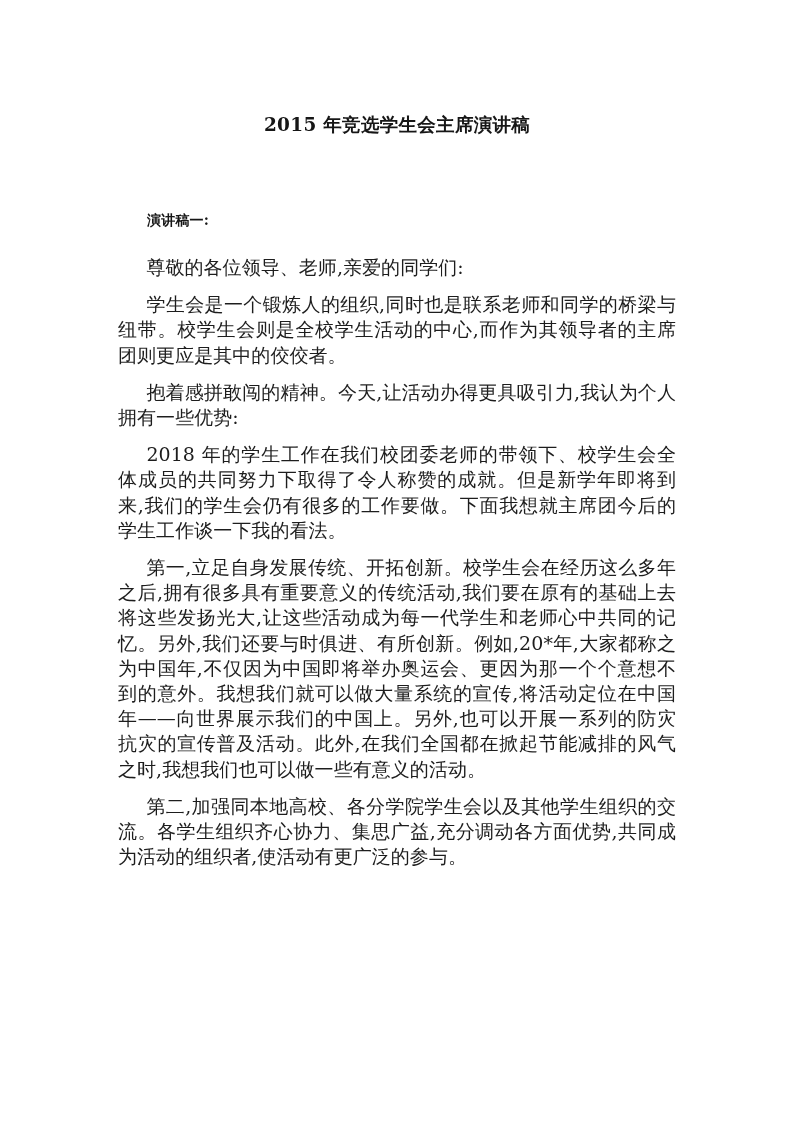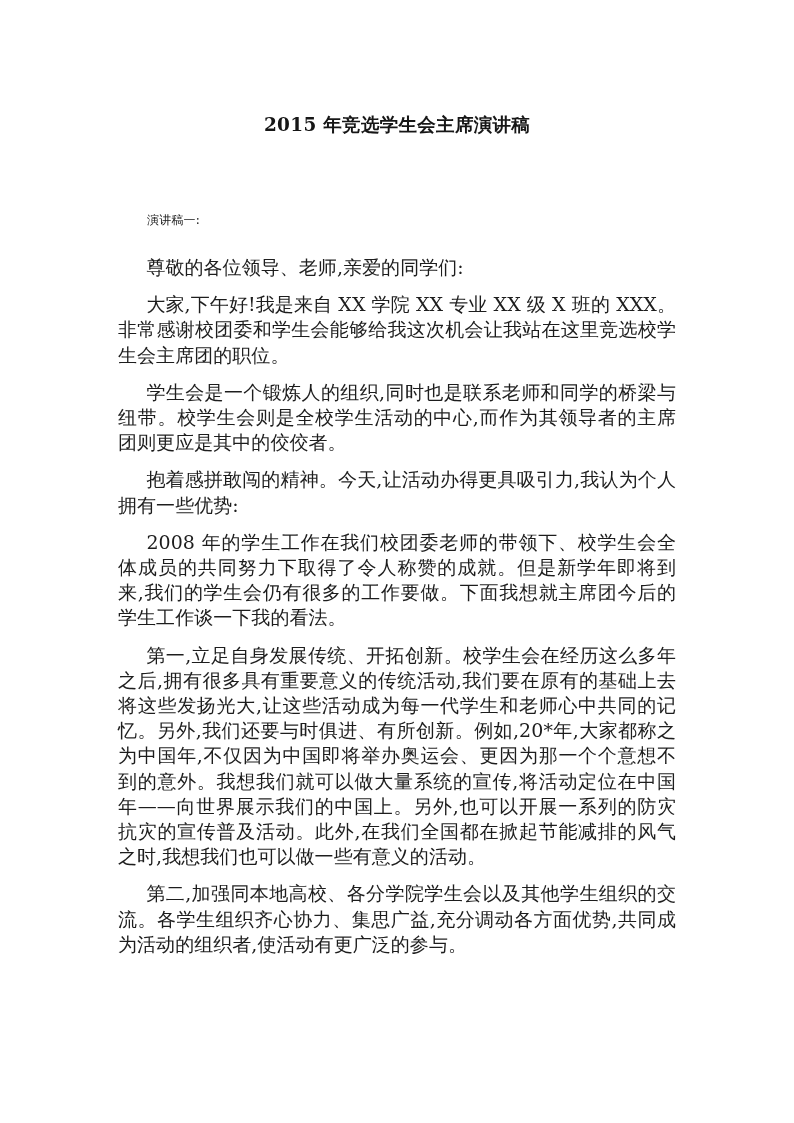--- a/index.html
+++ b/index.html
@@ -35,22 +35,22 @@
     color: #161616;
     font-family: "DejaVu Serif", "Liberation Serif", serif;
   }
   .body-block {
     position: absolute;
     top: 196px;
     left: 118px;
     width: 558px;
   }
   .section-heading {
-    font-size: 12px;
-    font-weight: normal;
+    font-size: 14px;
+    font-weight: bold;
     color: #161616;
     text-indent: 29px;
     margin: 0 0 22px 0;
     line-height: 25px;
     letter-spacing: 0.2px;
   }
   p.para {
     margin: 0 0 12px 0;
     font-size: 19px;
     line-height: 25.2px;
@@ -71,29 +71,28 @@
 <div class="page">
 
   <h1 class="doc-title">2015 年竞选学生会主席演讲稿</h1>
 
   <div class="body-block">
 
     <div class="section-heading">演讲稿一:</div>
 
     <p class="para">尊敬的各位领导、老师,亲爱的同学们:</p>
 
-    <p class="para">大家,下午好!我是来自 XX 学院 XX 专业 XX 级 X 班的 XXX。非常感谢校团委和学生会能够给我这次机会让我站在这里竞选校学生会主席团的职位。</p>
 
     <p class="para">学生会是一个锻炼人的组织,同时也是联系老师和同学的桥梁与纽带。校学生会则是全校学生活动的中心,而作为其领导者的主席团则更应是其中的佼佼者。</p>
 
     <p class="para">抱着感拼敢闯的精神。今天,让活动办得更具吸引力,我认为个人拥有一些优势:</p>
 
 
 
 
-    <p class="para">2008 年的学生工作在我们校团委老师的带领下、校学生会全体成员的共同努力下取得了令人称赞的成就。但是新学年即将到来,我们的学生会仍有很多的工作要做。下面我想就主席团今后的学生工作谈一下我的看法。</p>
+    <p class="para">2018 年的学生工作在我们校团委老师的带领下、校学生会全体成员的共同努力下取得了令人称赞的成就。但是新学年即将到来,我们的学生会仍有很多的工作要做。下面我想就主席团今后的学生工作谈一下我的看法。</p>
 
     <p class="para">第一,立足自身发展传统、开拓创新。校学生会在经历这么多年之后,拥有很多具有重要意义的传统活动,我们要在原有的基础上去将这些发扬光大,让这些活动成为每一代学生和老师心中共同的记忆。另外,我们还要与时俱进、有所创新。例如,20*年,大家都称之为中国年,不仅因为中国即将举办奥运会、更因为那一个个意想不到的意外。我想我们就可以做大量系统的宣传,将活动定位在中国年——向世界展示我们的中国上。另外,也可以开展一系列的防灾抗灾的宣传普及活动。此外,在我们全国都在掀起节能减排的风气之时,我想我们也可以做一些有意义的活动。</p>
 
     <p class="para">第二,加强同本地高校、各分学院学生会以及其他学生组织的交流。各学生组织齐心协力、集思广益,充分调动各方面优势,共同成为活动的组织者,使活动有更广泛的参与。</p>
 
   </div>
 </div>
 
 </body></html>

